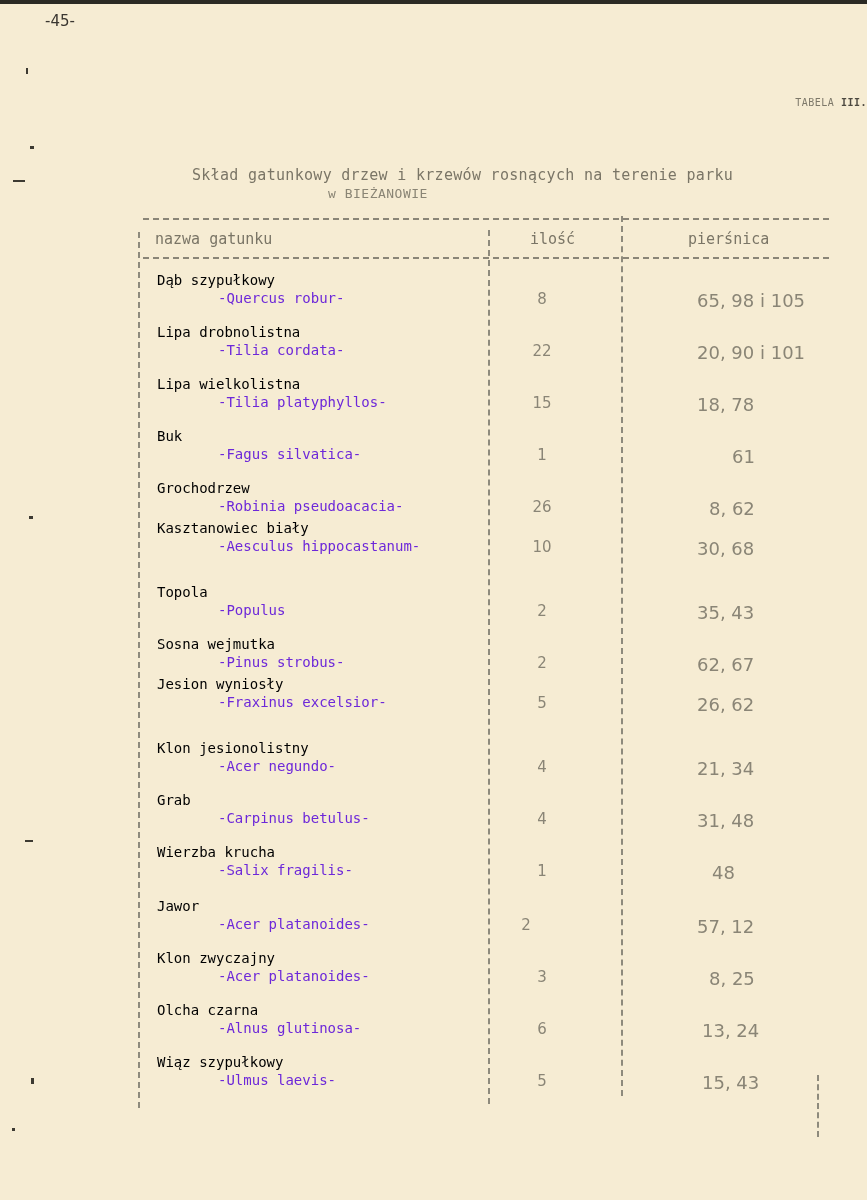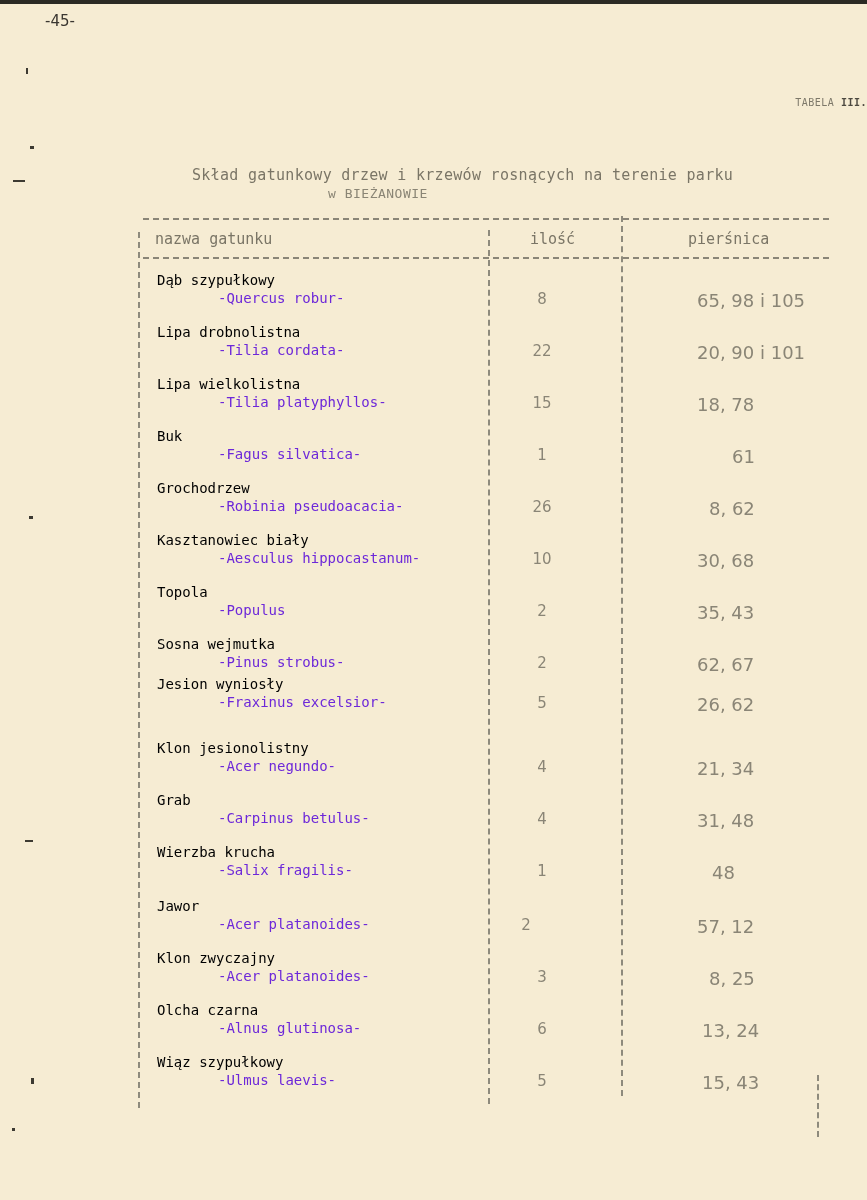--- a/index.html
+++ b/index.html
@@ -90,21 +90,21 @@
   <span class="latin">-Fagus silvatica-</span>
   <span class="count">1</span>
   <span class="circ" style="left:700px;">61</span>
 </div>
 <div class="row" style="top:480px;">
   <span class="common">Grochodrzew</span>
   <span class="latin">-Robinia pseudoacacia-</span>
   <span class="count">26</span>
   <span class="circ" style="left:677px;">8, 62</span>
 </div>
-<div class="row" style="top:532px;">
+<div class="row" style="top:520px;">
   <span class="common">Kasztanowiec biały</span>
   <span class="latin">-Aesculus hippocastanum-</span>
   <span class="count">10</span>
   <span class="circ">30, 68</span>
 </div>
 <div class="row" style="top:584px;">
   <span class="common">Topola</span>
   <span class="latin">-Populus</span>
   <span class="count">2</span>
   <span class="circ">35, 43</span>

